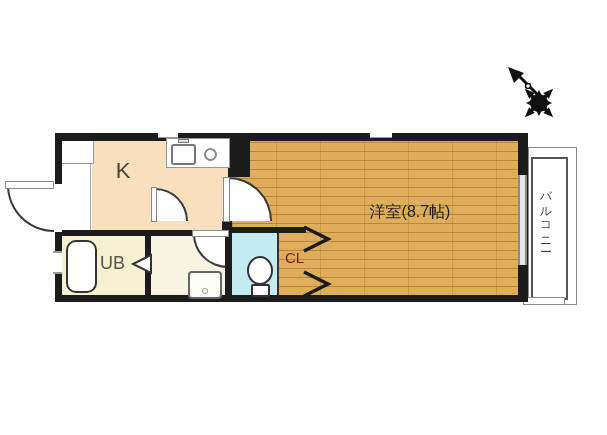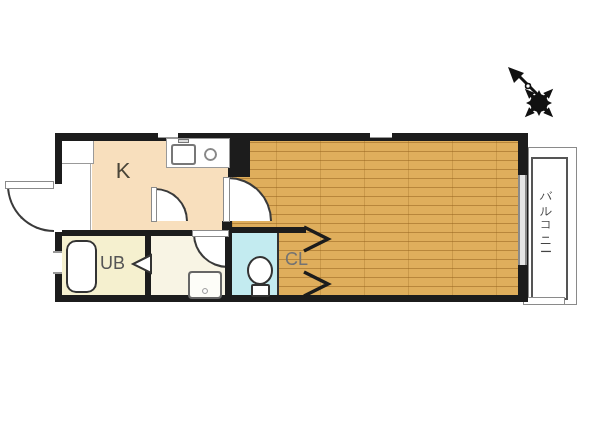--- a/index.html
+++ b/index.html
@@ -39,21 +39,21 @@
   .win-side{background:#e6e6e6;border-left:2px solid #8a8a8a;border-right:2px solid #8a8a8a;}
   .win-left{background:#fff;border-top:2px solid #999;border-bottom:2px solid #999;}
   
   .balc-outer{background:#fff;border:1px solid #8a8a8a;}
   .balc-inner{background:#fff;border:2px solid #555;}
   .balc-rail{background:#fff;border:1px solid #8a8a8a;}
   
   .lbl{position:absolute;color:#333;white-space:nowrap;}
   .lbl-k{font-size:22px;color:#4a4538;width:30px;text-align:center;}
   .lbl-ub{font-size:18px;color:#555;}
-  .lbl-cl{font-size:18px;color:#737373;}
+  .lbl-cl{font-size:15px;color:#7f1d1d;}
   .lbl-room{font-size:16px;color:#1e1e1e;width:150px;text-align:center;}
   .lbl-balc{font-size:12px;color:#444;writing-mode:vertical-rl;text-orientation:upright;
             letter-spacing:2px;height:95px;}
 </style>
 </head>
 <body>
 
 <div id="canvas">
 
   <div class="abs wood" style="left:232px;top:141px;width:286px;height:154px;"></div>
@@ -134,15 +134,16 @@
       <polygon points="34,17 30,27 38,27" transform="rotate(315 34 37)"></polygon>
     </g>
     <line x1="34" y1="30" x2="13" y2="9" stroke="#111" stroke-width="3"></line>
     <polygon points="3,1 19,7 9,17" fill="#111"></polygon>
     <circle cx="23" cy="20" r="2.5" fill="#fff" stroke="#111" stroke-width="1.5"></circle>
   </svg>
 
   <div class="lbl lbl-k" style="left:108px;top:158px;">K</div>
   <div class="lbl lbl-ub" style="left:100px;top:253px;">UB</div>
   <div class="lbl lbl-cl" style="left:285px;top:249px;">CL</div>
+  <div class="lbl lbl-room" style="left:335px;top:202px;">洋室(8.7帖)</div>
   <div class="lbl lbl-balc" style="left:537px;top:182px;">バルコニー</div>
 
 </div>
 
 </body></html>

